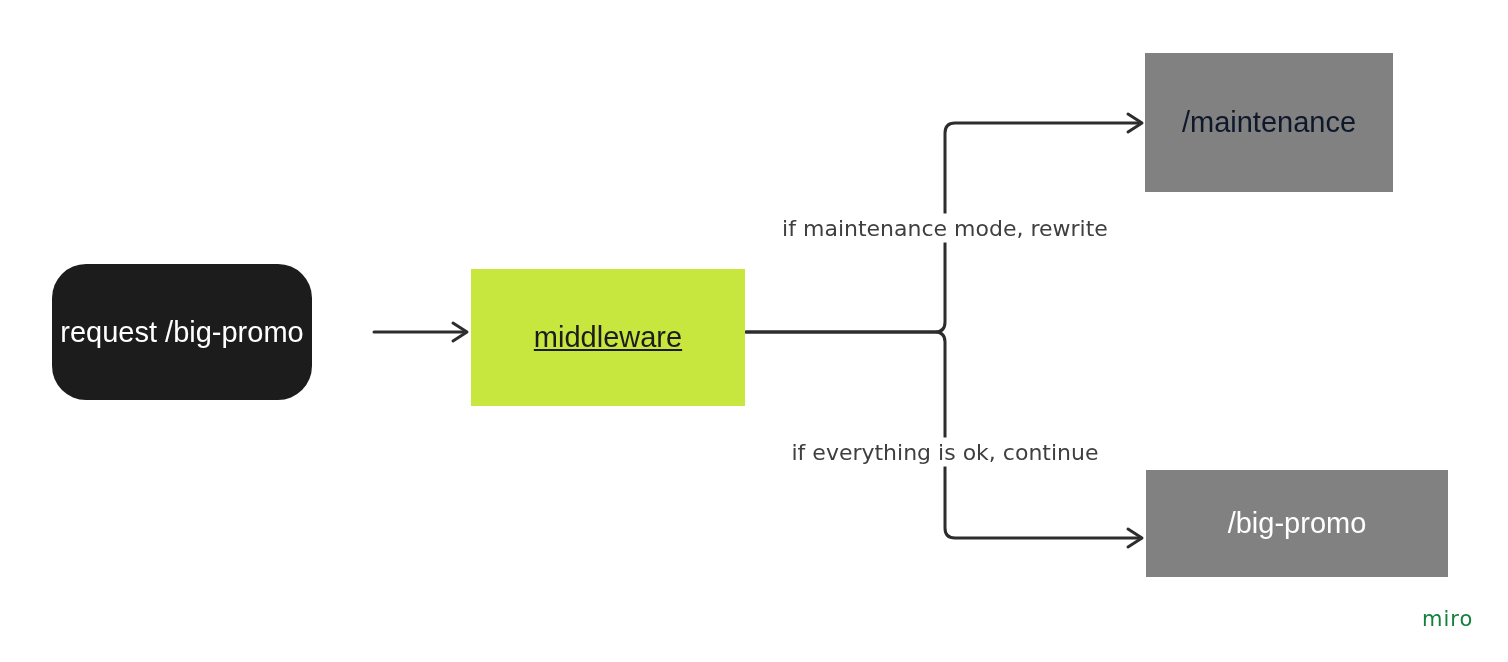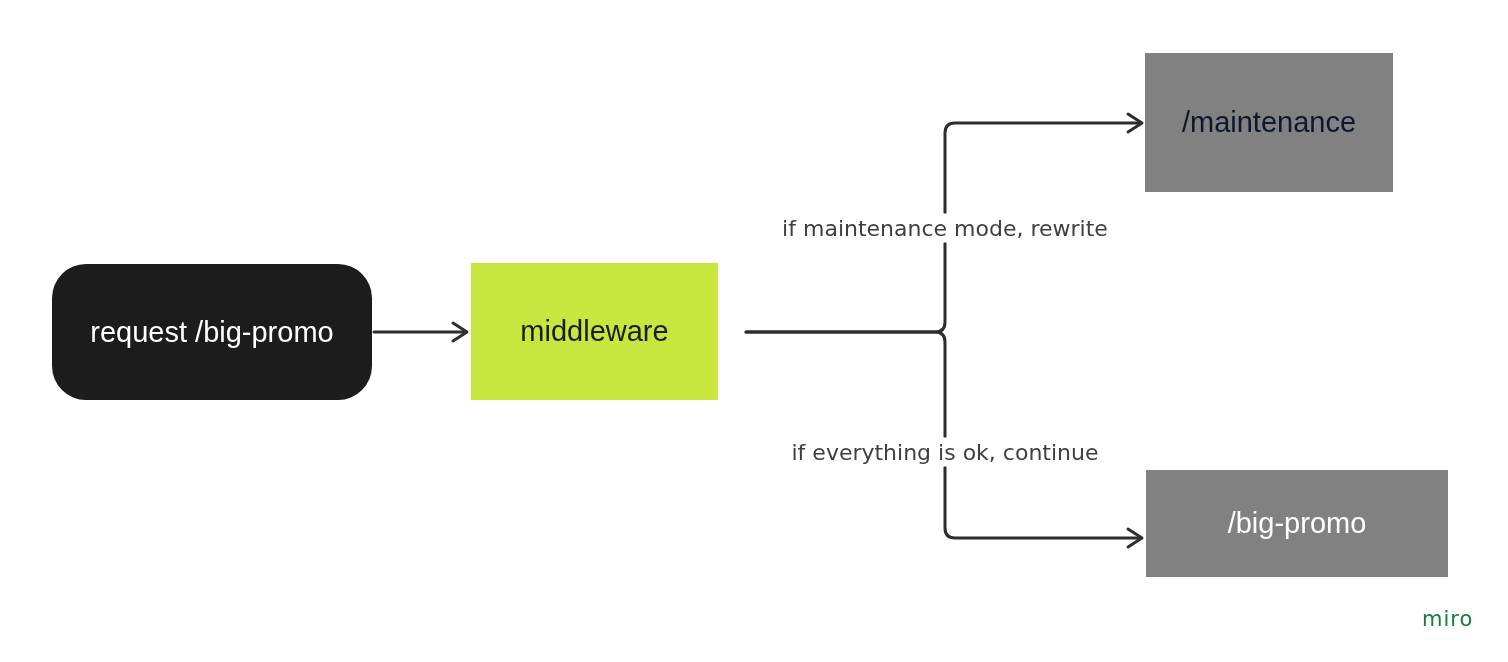--- a/index.html
+++ b/index.html
@@ -24,32 +24,33 @@
   .node {
     position: absolute;
     display: flex;
     align-items: center;
     justify-content: center;
     text-align: center;
     box-sizing: border-box;
   }
   .node-request {
     left: 52px; top: 264px;
-    width: 320px; height: 136px;
+    width: 260px; height: 136px;
     background: #1c1c1c;
     border-radius: 34px;
     color: #ffffff;
     font-size: 29px;
   }
   .node-middleware {
-    left: 471px; top: 263px;
-    width: 247px; height: 137px;
+    left: 471px; top: 269px;
+    width: 274px; height: 137px;
     background: #c7e63e;
     color: #1c1c1c;
     font-size: 29px;
+    text-decoration: underline;
   }
   .node-maintenance {
     left: 1145px; top: 53px;
     width: 248px; height: 139px;
     background: #818181;
     color: #0f172a;
     font-size: 29px;
   }
   .node-big-promo {
     left: 1146px; top: 470px;

